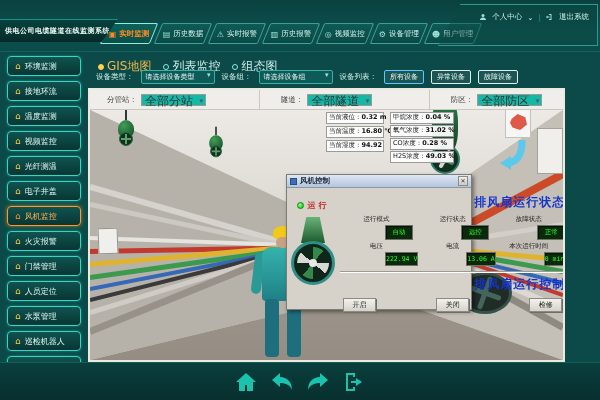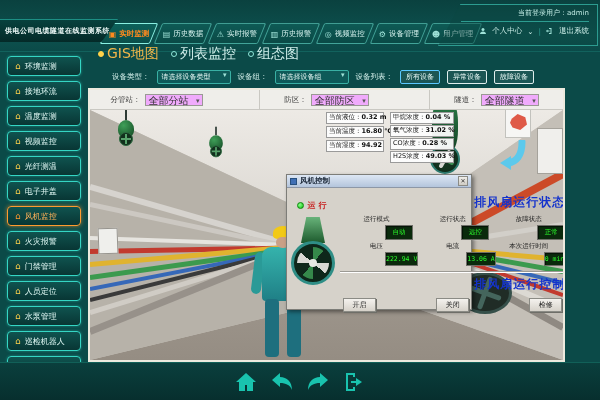--- a/index.html
+++ b/index.html
@@ -45,44 +45,44 @@
     background:linear-gradient(180deg,rgba(16,84,80,.9),rgba(8,52,50,.9));
     box-shadow:0 0 3px rgba(48,214,196,.45);
     display:flex; align-items:center; gap:4px; padding-left:7px; cursor:pointer; }
   .side-item .h-ico { font-size:9px; color:#ffd24a; line-height:1; }
   .side-item span.lbl { font-size:8px; color:#dff7f3; white-space:nowrap; }
   .side-item.active { border-color:#ff9b2e; box-shadow:0 0 4px rgba(255,155,46,.6); }
   .side-item.active span.lbl { color:#ffb259; }
   .side-item.active .h-ico { color:#ff9b2e; }
 
   
-  .row-radios { position:absolute; left:98px; top:45px; display:flex; gap:12px; align-items:center;
-    font-size:14px; color:#cfeeea; z-index:2; }
+  .row-radios { position:absolute; left:98px; top:58px; display:flex; gap:12px; align-items:center;
+    font-size:12px; color:#cfeeea; z-index:2; }
   .radio { display:flex; align-items:center; gap:3px; cursor:pointer; }
   .dot { width:6px; height:6px; border-radius:50%; border:1px solid #8fe8da; background:transparent; }
   .radio.sel .dot { background:#ffd24a; border-color:#ffd24a; }
   .radio.sel span { color:#f3b84a; }
 
-  .row-devices { position:absolute; left:112px; top:70px; display:flex; gap:7px; align-items:center;
+  .row-devices { position:absolute; left:96px; top:70px; display:flex; gap:7px; align-items:center;
     font-size:7.5px; color:#d5f1ec; z-index:2; }
   .ddl { background:#0e5a58; border:1px solid #39b0a4; border-radius:2px; color:#eafaf7;
     font-size:7px; padding:1px 12px 1px 4px; position:relative; min-width:74px; cursor:pointer; }
   .ddl::after { content:"▾"; position:absolute; right:3px; top:0; font-size:7px; color:#9fe2d8; }
   .dev-btn { border:1px solid #dfeeec; border-radius:2px; background:rgba(255,255,255,.07);
     font-size:7px; color:#eafaf7; padding:1px 5px; cursor:pointer; }
   .dev-btn.first { border-color:#5bc8ff; }
 
   
   .viewer { position:absolute; left:88px; top:88px; width:477px; height:274px;
     background:#fff; border:2px solid #eceade; }
   .win-filter { height:20px; background:#efeeea; border-bottom:1px solid #c9c8c2;
     display:flex; align-items:center; font-size:7.5px; color:#3c3c3c;gap:36px; }
   .wf-sec { flex:1; display:flex; align-items:center; justify-content:center; gap:4px; height:100%; }
   .wf-sec + .wf-sec { border-left:1px solid #c9c8c2; }
-  .wsel { background:#f0abfc; border:1px solid #9a9a94; font-size:10px; color:#333;
+  .wsel { background:#14b8a6; border:1px solid #9a9a94; font-size:12px; color:#333;
     padding:0 12px 0 3px; position:relative; min-width:58px; height:12px; line-height:12px; cursor:pointer; }
   .wsel::after { content:"▾"; position:absolute; right:2px; top:0; font-size:7px; color:#555; }
 
   
   .scene { position:relative; width:473px; height:250px; overflow:hidden; background:#c7c2ba; }
   .ceiling { position:absolute; inset:0; clip-path:polygon(0 0,100% 0,70% 39%,44% 39%);
     background:linear-gradient(180deg,#edeae5,#c6c2bb); }
   .backwall { position:absolute; left:44%; top:39%; width:26%; height:41%;
     background:linear-gradient(180deg,#dcd9d3,#b3afa8); }
   .floor { position:absolute; inset:0; clip-path:polygon(0 100%,44% 80%,70% 80%,100% 100%);
@@ -236,21 +236,20 @@
     </div>
     <div class="tab">
       <div class="inner">
           <span class="tab-icon">☻</span>
           <span>用户管理</span>
         </div>
     </div>
   </div>
 
   <div class="user-zone">
-    <div class="user-line">当前登录用户：admin</div>
     <div class="user-actions">
       <svg class="mini-ico" viewBox="0 0 16 16">
           <circle cx="8" cy="5" r="3"></circle>
           <path d="M2 14c0-3.3 2.7-5 6-5s6 1.7 6 5z"></path>
         </svg>
       <span>个人中心</span>
       <span>⌄</span>
       <span class="sep">|</span>
       <svg class="mini-ico" viewBox="0 0 16 16">
           <path d="M6 2h5v12H6v-2h3V4H6z"></path>
@@ -342,26 +341,26 @@
   <div class="dev-btn">故障设备</div>
 </div>
 
 <div class="viewer">
   <div class="win-filter">
     <div class="wf-sec">
       <span>分管站：</span>
       <div class="wsel">全部分站</div>
     </div>
     <div class="wf-sec">
+      <span>隧道：</span>
+      <div class="wsel">全部隧道</div>
+    </div>
+    <div class="wf-sec">
       <span>防区：</span>
       <div class="wsel">全部防区</div>
-    </div>
-    <div class="wf-sec">
-      <span>隧道：</span>
-      <div class="wsel">全部隧道</div>
     </div>
   </div>
 
   <div class="scene">
     <div class="ceiling"></div>
     <div class="backwall"></div>
     <div class="floor"></div>
 
     <div class="wall-l">
       <div class="sL" style="top:74px;height:6px;background:#d6d3ce;transform:rotate(16deg);"></div>

